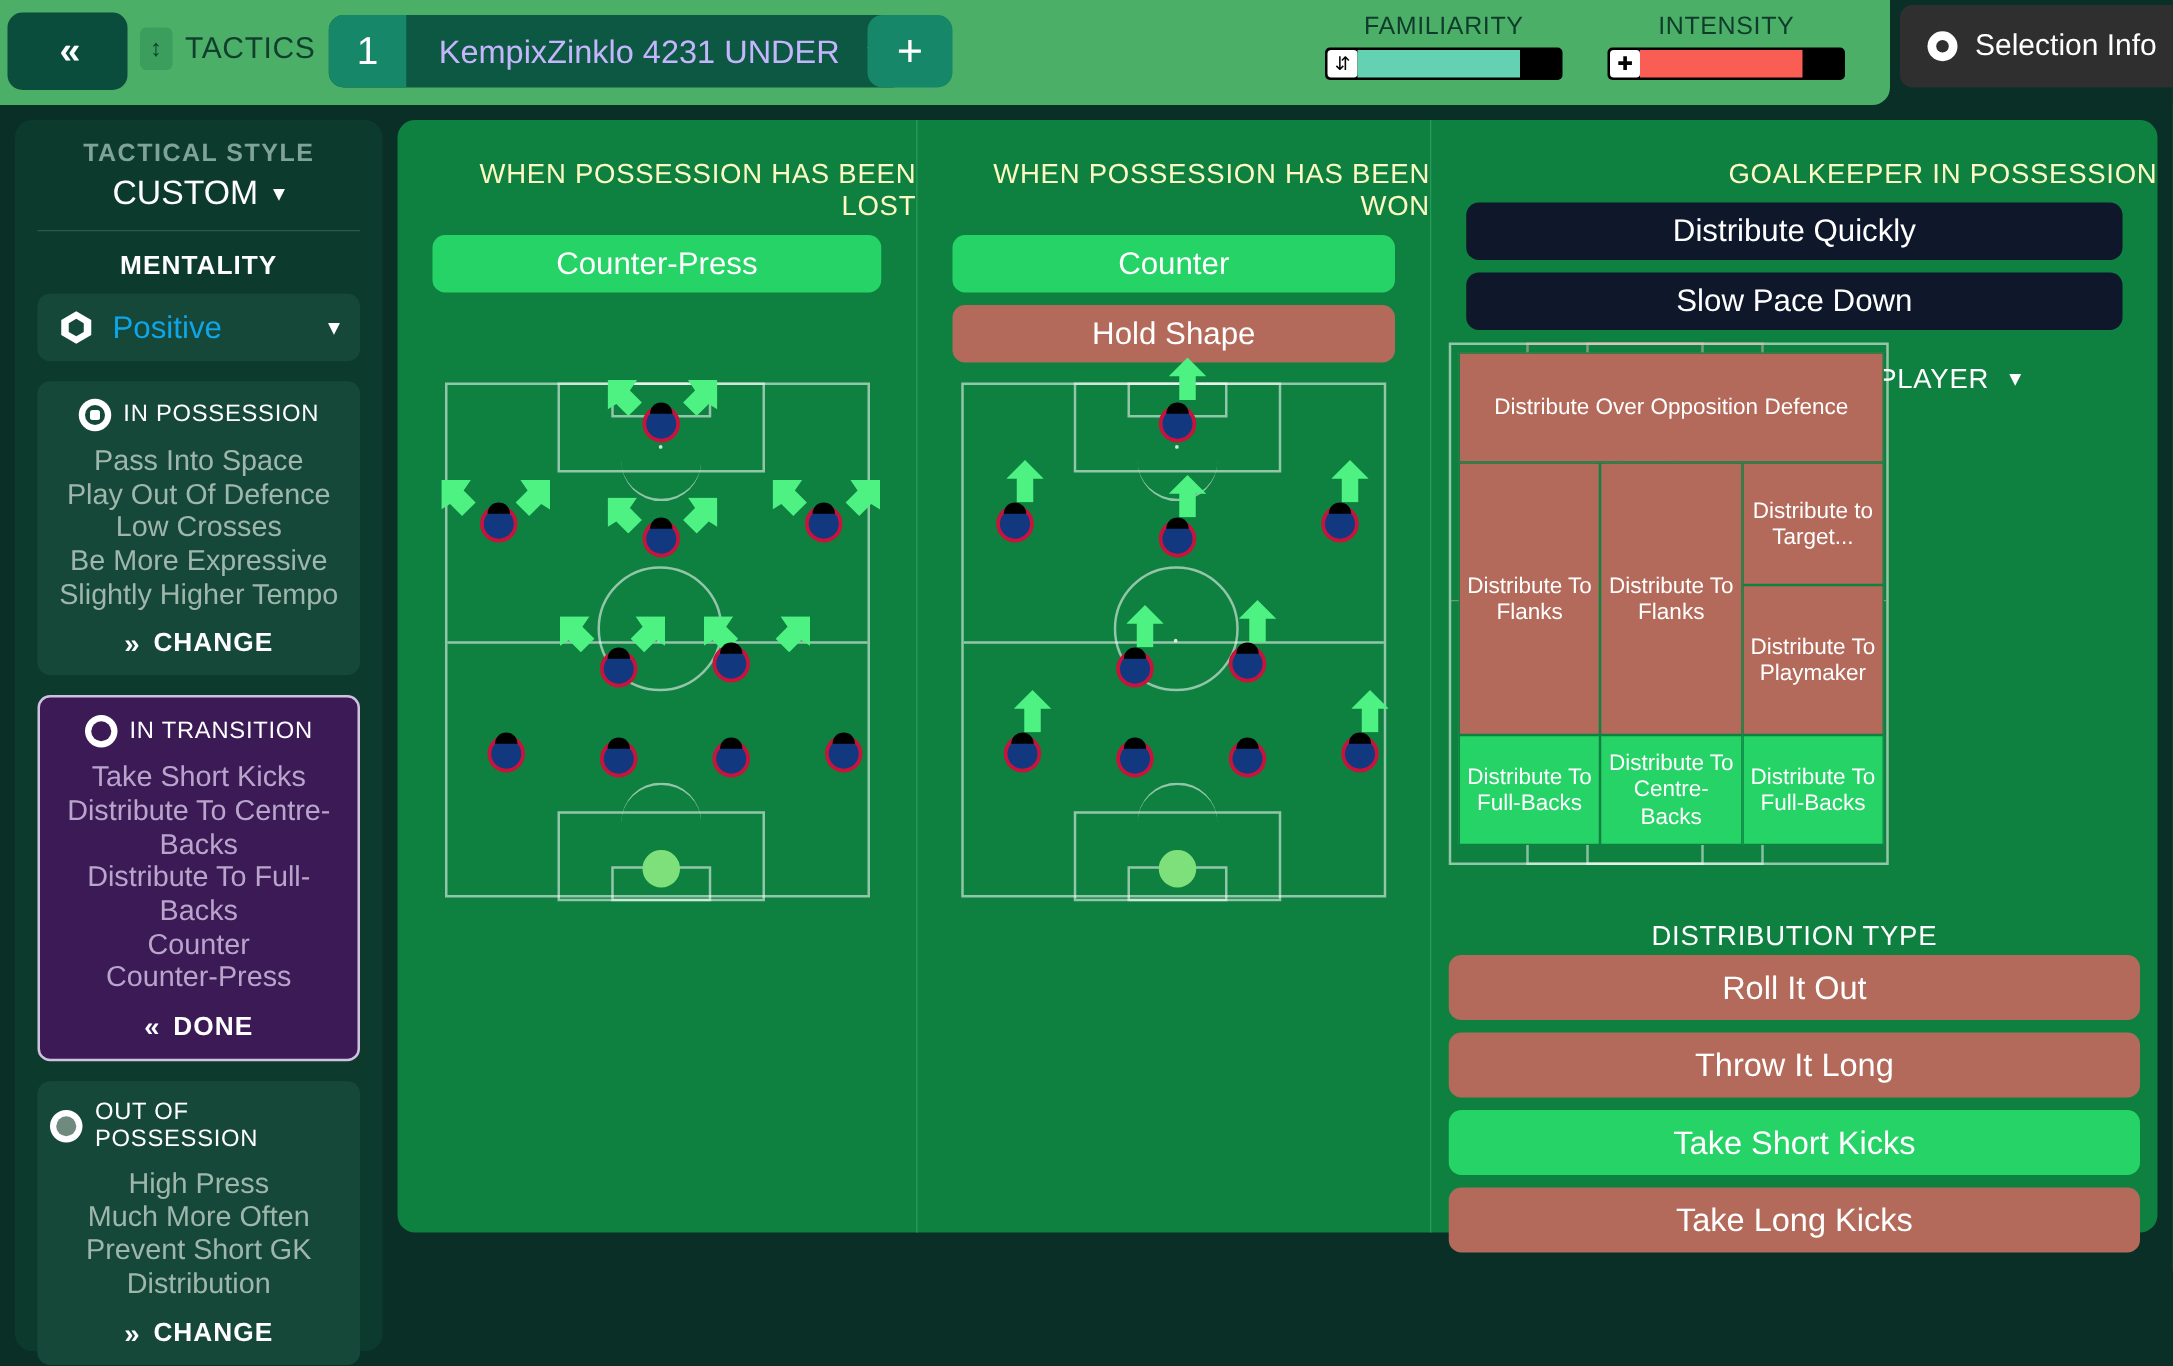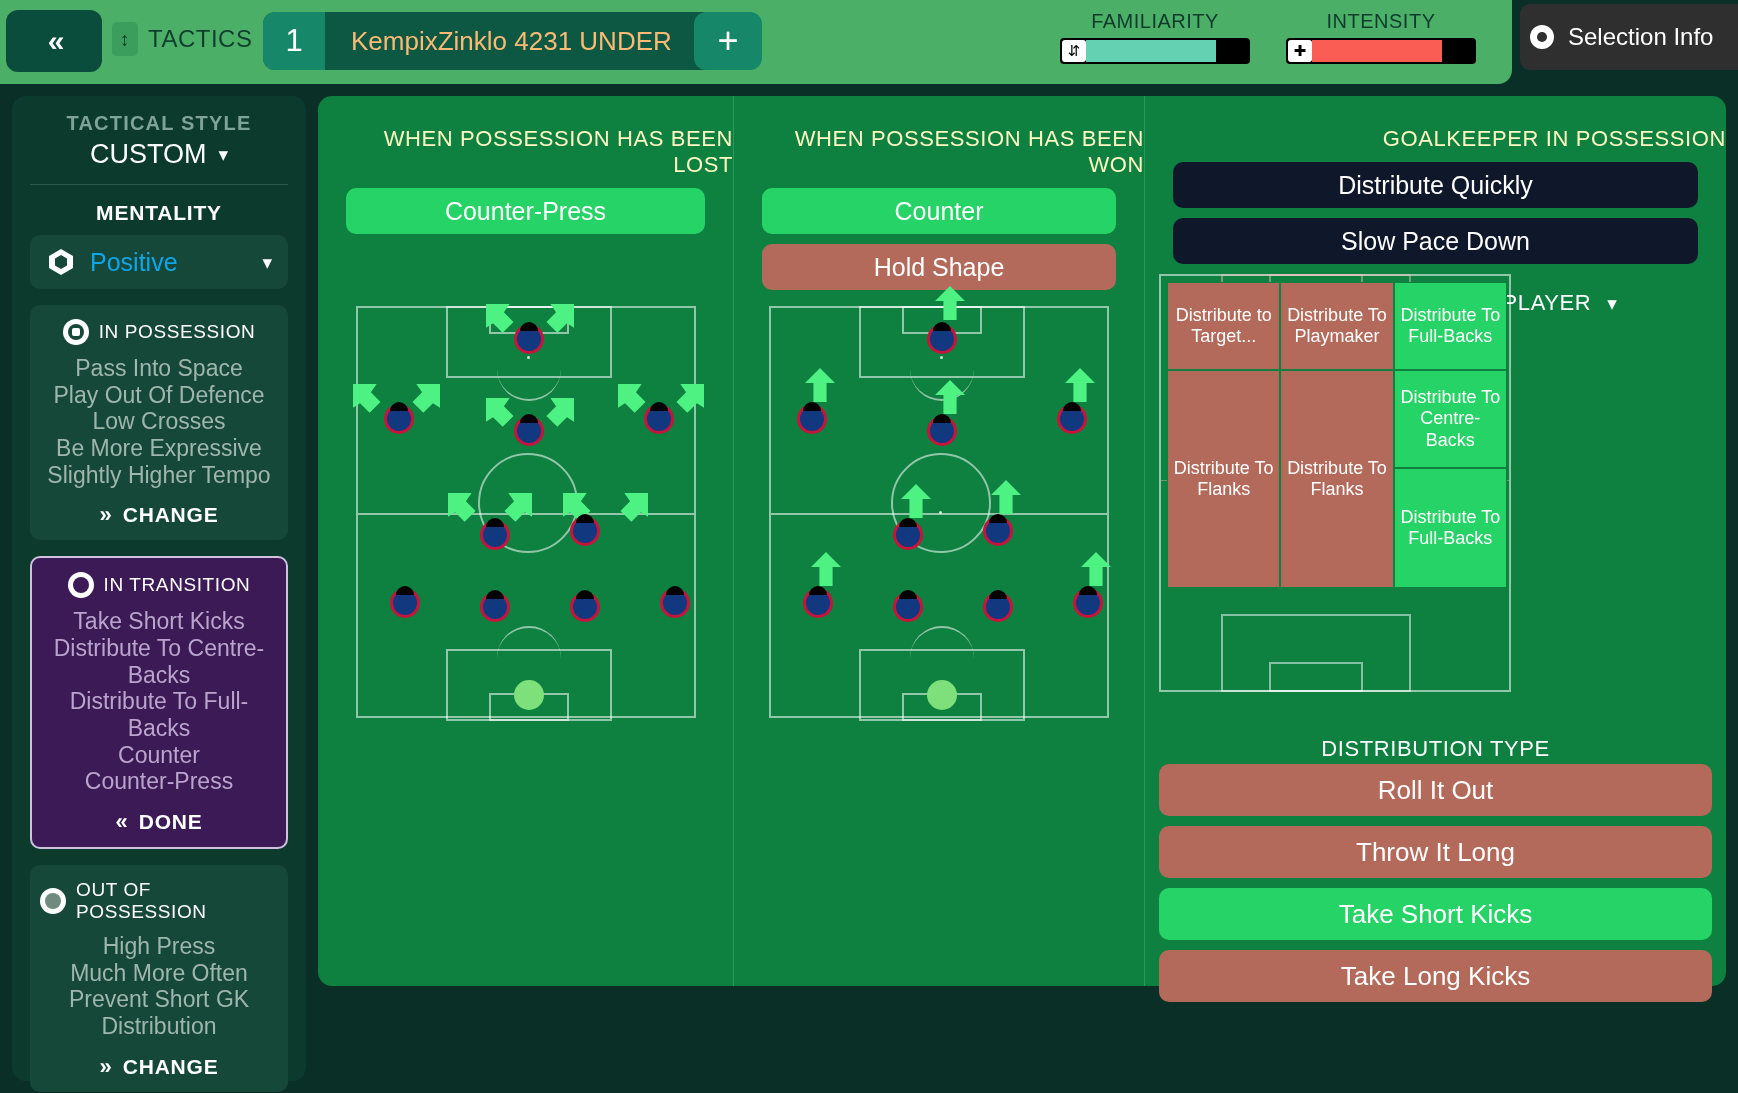--- a/index.html
+++ b/index.html
@@ -44,21 +44,21 @@
     background: #0c5843;
   }
   .tactic-num {
     width: 62px; background: #17876a;
     display: flex; align-items: center; justify-content: center;
     color: #ffffff; font-size: 31px;
   }
   .tactic-name {
     display: flex; align-items: center; gap: 22px;
     padding: 0 22px 0 26px;
-    color: #fdba74; font-size: 26px; white-space: nowrap;
+    color: #c4b5fd; font-size: 26px; white-space: nowrap;
   }
   .tactic-caret { font-size: 20px; }
   .tactic-add {
     position: absolute; left: 694px; top: 12px; width: 68px; height: 58px;
     background: #17876a; border-radius: 12px;
     display: flex; align-items: center; justify-content: center;
     color: #ffffff; font-size: 36px; font-weight: 300;
   }
   .meters {
     position: absolute; left: 1060px; top: 10px;
@@ -74,21 +74,21 @@
     width: 24px; height: 22px; background: #ffffff; border-radius: 3px;
     display: flex; align-items: center; justify-content: center;
     color: #000000; font-size: 15px; flex: none;
   }
   .meter-fill { height: 22px; }
   .fill-fam { background: #63d1b2; }
   .fill-int { background: #fa5d53; }
   .selinfo {
     position: absolute; right: 0; top: 4px; width: 218px; height: 66px;
     background: #2f2f30; border-radius: 10px 0 0 10px;
-    display: flex; align-items: center; gap: 14px; padding-left: 10px;
+    display: flex; align-items: center; gap: 14px; padding-left: 22px;
     color: #ffffff; font-size: 24px;
   }
   .eye-icon {
     width: 24px; height: 24px; border-radius: 50%;
     background: #ffffff; position: relative;
   }
   .eye-icon::after {
     content: ""; position: absolute; left: 7px; top: 7px;
     width: 10px; height: 10px; border-radius: 50%; background: #2f2f30;
   }
@@ -467,20 +467,21 @@
     <div class="dist-pitch">
       <div class="pbox" style="left:60px;top:-2px;width:190px;height:78px;border-color:rgba(255,190,190,.45);"></div>
       <div class="pbox" style="left:108px;top:-2px;width:94px;height:30px;border-color:rgba(255,190,190,.45);"></div>
       <div class="pcircle" style="left:120px;top:54px;width:72px;height:48px;border-top:none;border-left:none;border-right:none;border-color:rgba(255,190,190,.45);border-radius:0 0 60px 60px;"></div>
       <div class="pline" style="left:0;top:204px;width:100%;height:1px;background:rgba(255,190,190,.4);"></div>
       <div class="pcircle" style="left:118px;top:154px;width:100px;height:100px;border-color:rgba(255,190,190,.45);"></div>
       <div class="pbox" style="left:60px;top:338px;width:190px;height:78px;border-color:rgba(255,255,255,.5);"></div>
       <div class="pbox" style="left:108px;top:386px;width:94px;height:30px;border-color:rgba(255,255,255,.5);"></div>
 
       <div class="dgrid">
+        <div class="dcell d-red d-span3">Distribute Over Opposition Defence</div>
         <div class="dcell d-red d-rowspan2">Distribute To Flanks</div>
         <div class="dcell d-red">Distribute to Target...</div>
         <div class="dcell d-red d-rowspan2">Distribute To Flanks</div>
         <div class="dcell d-red">Distribute To Playmaker</div>
         <div class="dcell d-green">Distribute To Full-Backs</div>
         <div class="dcell d-green">Distribute To Centre-Backs</div>
         <div class="dcell d-green">Distribute To Full-Backs</div>
       </div>
     </div>
 

